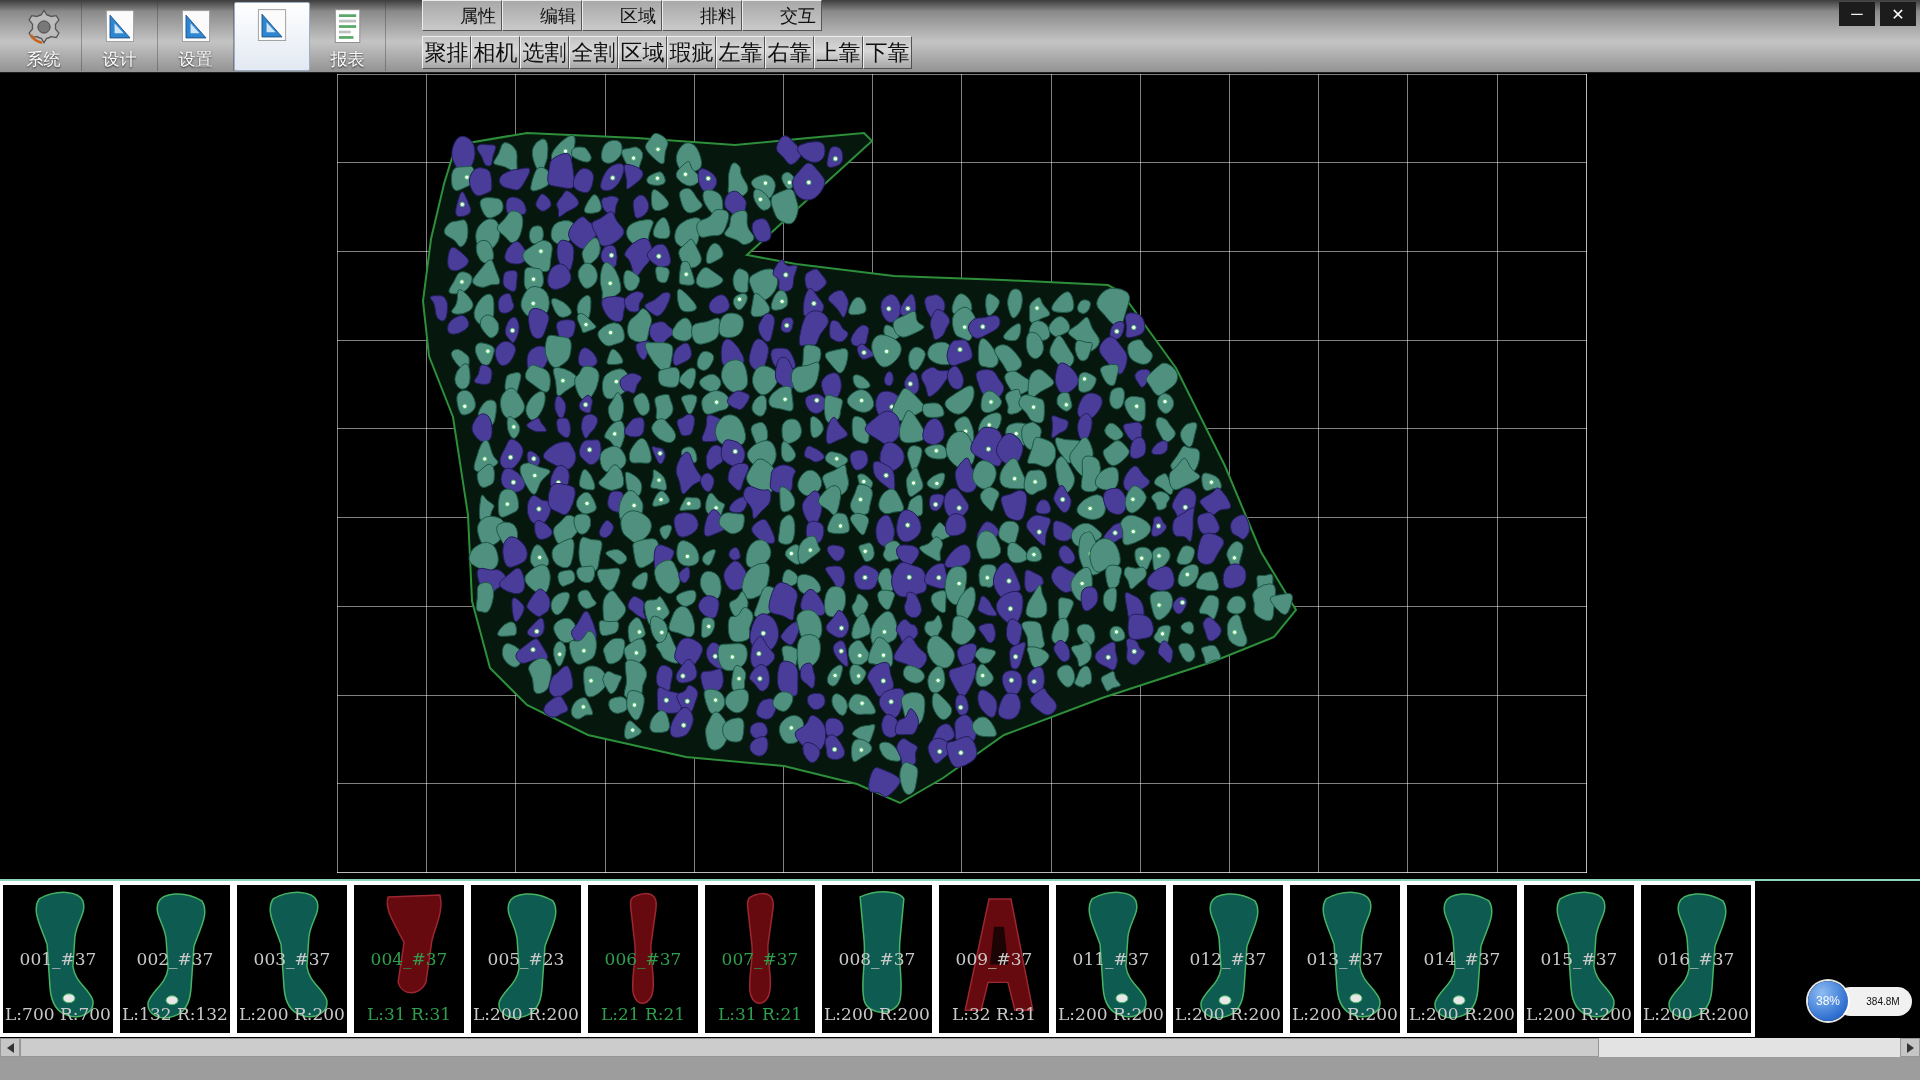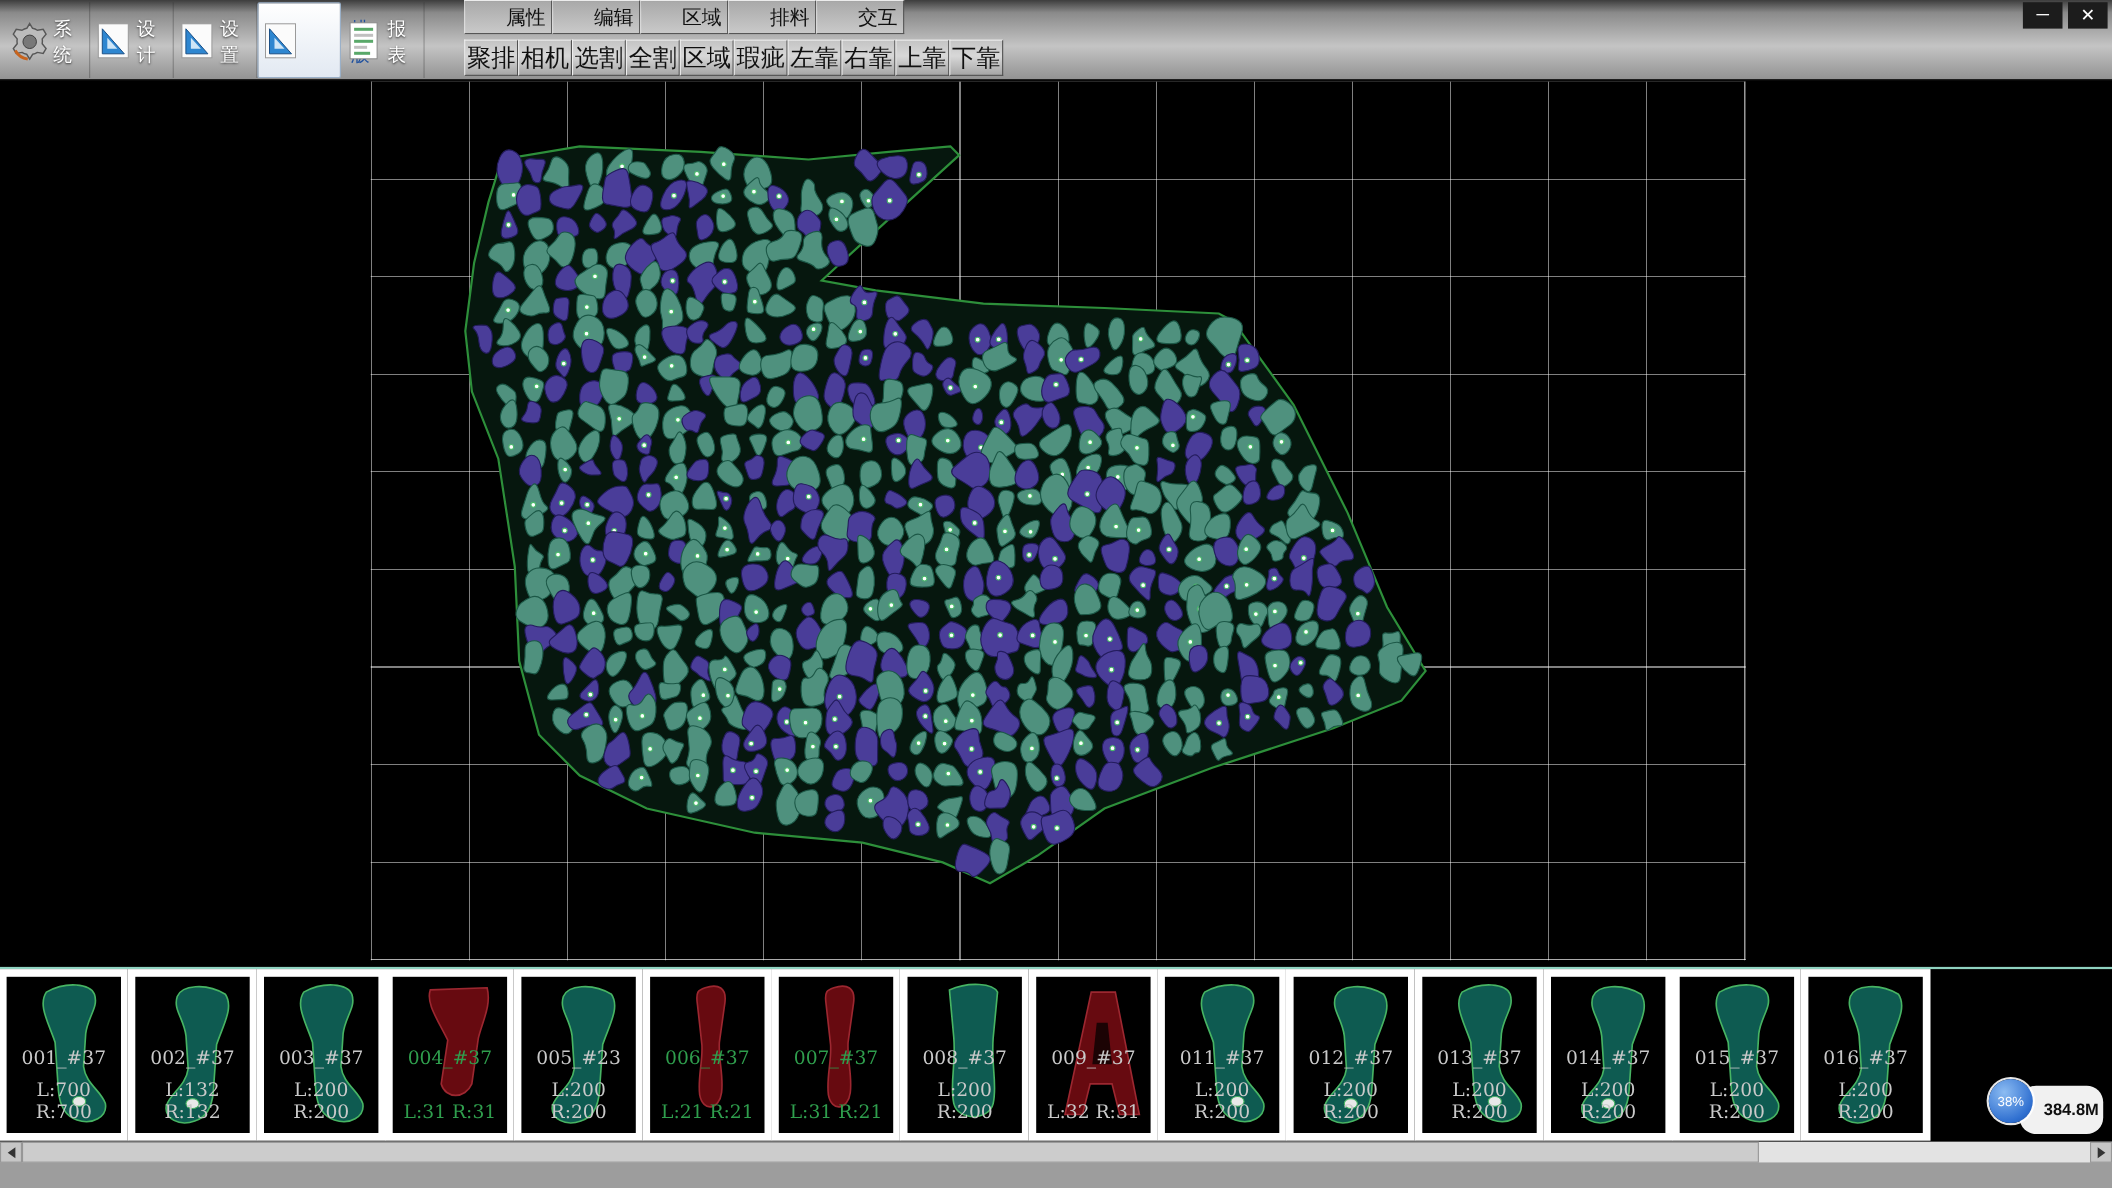--- a/index.html
+++ b/index.html
@@ -4,21 +4,21 @@
 <style>
   *{margin:0;padding:0;box-sizing:border-box;}
   html,body{width:1920px;height:1080px;background:#000;font-family:"Liberation Sans",sans-serif;overflow:hidden;}
   .window{position:relative;width:1920px;height:1080px;background:#000;}
 
   
   .topbar{position:absolute;top:0;left:0;width:1920px;height:73px;
     background:linear-gradient(180deg,#3d3d3d 0%,#8a8a8a 16%,#c4c4c4 58%,#939393 100%);
     border-bottom:1px solid #202020;}
   .app-toolbar{position:absolute;left:6px;top:2px;display:flex;height:69px;}
-  .app-btn{width:76px;height:69px;display:flex;flex-direction:row;align-items:center;padding-top:3px;
+  .app-btn{width:76px;height:69px;display:flex;flex-direction:column;align-items:center;padding-top:3px;
     cursor:pointer;border-right:1px solid rgba(50,50,50,.35);}
   .app-btn .icon{width:44px;height:44px;display:flex;align-items:center;justify-content:center;}
   .app-label{font-size:17px;color:#fff;text-shadow:0 1px 2px rgba(0,0,0,.75);margin-top:0;}
   .app-btn.selected{background:linear-gradient(180deg,#ffffff,#e2e9f2);border:1px solid #9ab0c8;border-radius:2px;gap:44px;}
   .app-btn.selected .app-label{color:#1d4f9e;text-shadow:none;}
 
   .menu-rows{position:absolute;left:422px;top:0;}
   .menu-tabs{display:flex;}
   .menu-tab{width:80px;height:31px;display:flex;align-items:center;justify-content:center;
     font-size:18px;color:#101010;background:linear-gradient(180deg,#a9a9a9,#c9c9c9);
@@ -38,32 +38,32 @@
     background-image:
       repeating-linear-gradient(90deg, rgba(255,255,255,.5) 0 1px, transparent 1px 89.2px),
       repeating-linear-gradient(0deg, rgba(255,255,255,.5) 0 1px, transparent 1px 88.7px);
     box-shadow: inset -1px 0 0 rgba(255,255,255,.45), inset 0 -1px 0 rgba(255,255,255,.45);}
   .grid-area svg{position:absolute;left:0;top:0;}
 
   
   .strip{position:absolute;left:0;top:879px;width:1920px;height:158px;background:#000;
     border-top:2px solid #8fd2c0;}
   .strip-inner{display:flex;height:100%;}
-  .piece-cell{position:relative;width:118px;height:100%;border:7px solid #ffffff;margin-left:-1px;
+  .piece-cell{position:relative;width:118px;height:100%;border:4px solid #ffffff;margin-left:-1px;
     background:#000;cursor:pointer;flex:0 0 auto;}
   .piece-cell svg{position:absolute;left:0;top:0;width:118px;height:156px;}
   .piece-label{position:absolute;left:0;right:0;top:64px;text-align:center;font-size:17px;
     font-family:"DejaVu Serif",serif;pointer-events:none;}
   .piece-lr{position:absolute;left:0;right:0;bottom:9px;text-align:center;font-size:17px;
     font-family:"DejaVu Serif",serif;pointer-events:none;}
   .c-light{color:#c9c9c9;}
   .c-green{color:#2f9e4d;}
 
-  .memory-pill{position:absolute;left:1836px;top:987px;width:76px;height:44px;background:#f1f1f1;
-    border-radius:15px;color:#101010;font-size:15px;font-weight:bold;display:flex;align-items:center;
+  .memory-pill{position:absolute;left:1836px;top:987px;width:76px;height:29px;background:#f1f1f1;
+    border-radius:15px;color:#101010;font-size:10px;font-weight:normal;display:flex;align-items:center;
     justify-content:center;padding-left:18px;z-index:4;}
   .progress-badge{position:absolute;left:1808px;top:981px;width:40px;height:40px;border-radius:50%;
     background:radial-gradient(circle at 35% 30%,#8cbcf2,#2f6fd0 70%,#1c4c9e);color:#fff;font-size:12px;
     display:flex;align-items:center;justify-content:center;box-shadow:0 0 0 2px rgba(255,255,255,.9);z-index:5;}
 
   
   .hscroll{position:absolute;left:0;top:1038px;width:1920px;height:19px;background:#d2d2d2;display:flex;}
   .scroll-arrow{width:20px;height:19px;background:#c6c6c6;display:flex;align-items:center;justify-content:center;
     border:1px solid #979797;cursor:pointer;}
   .tri-left{width:0;height:0;border-top:5px solid transparent;border-bottom:5px solid transparent;border-right:7px solid #333;}

